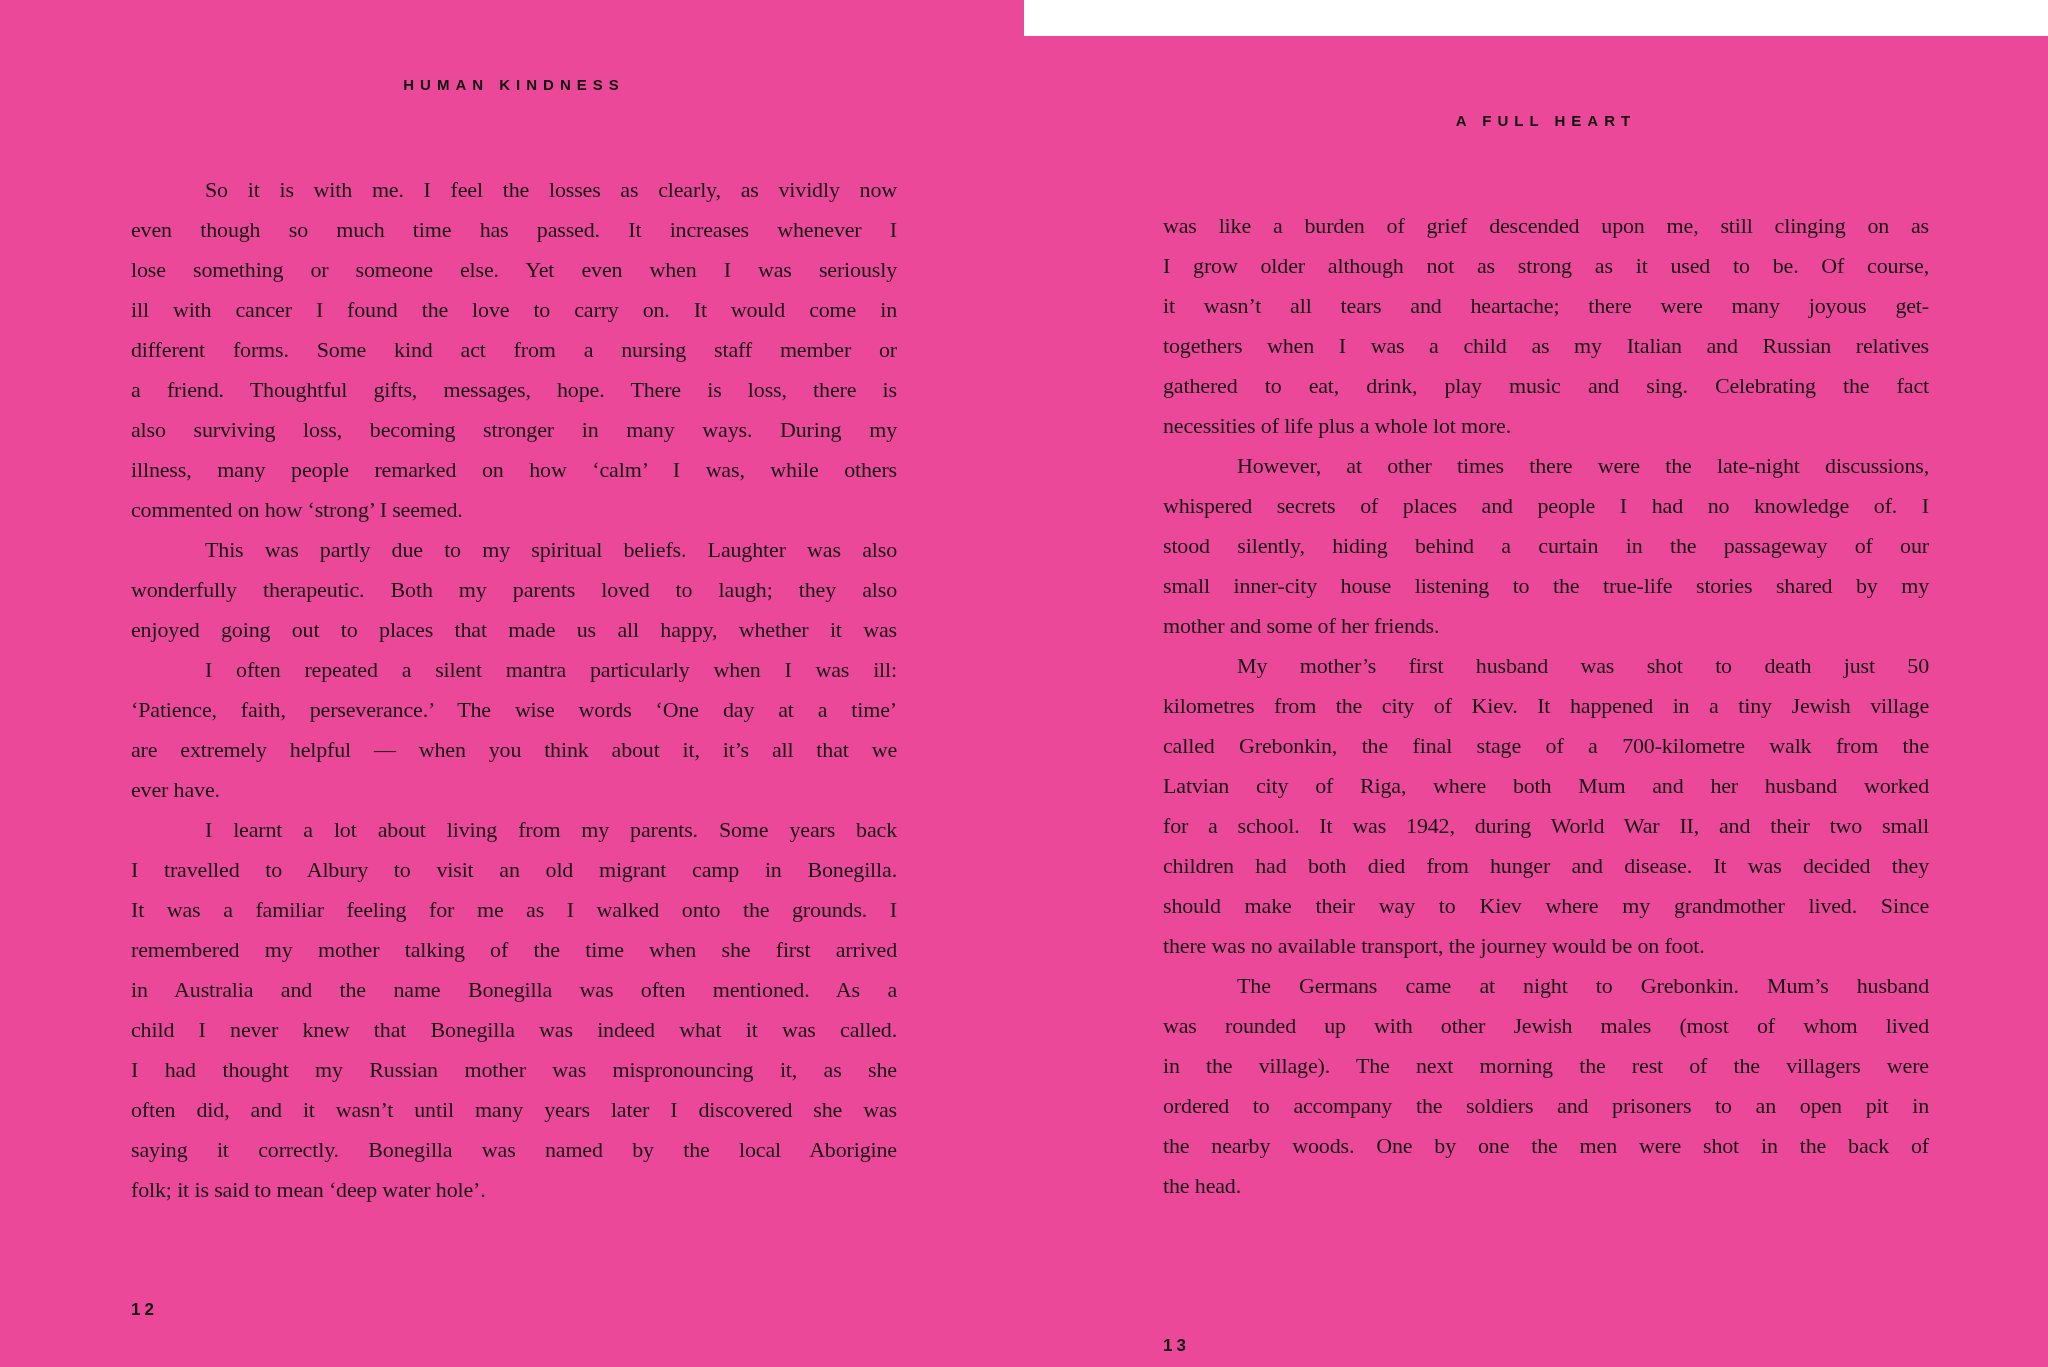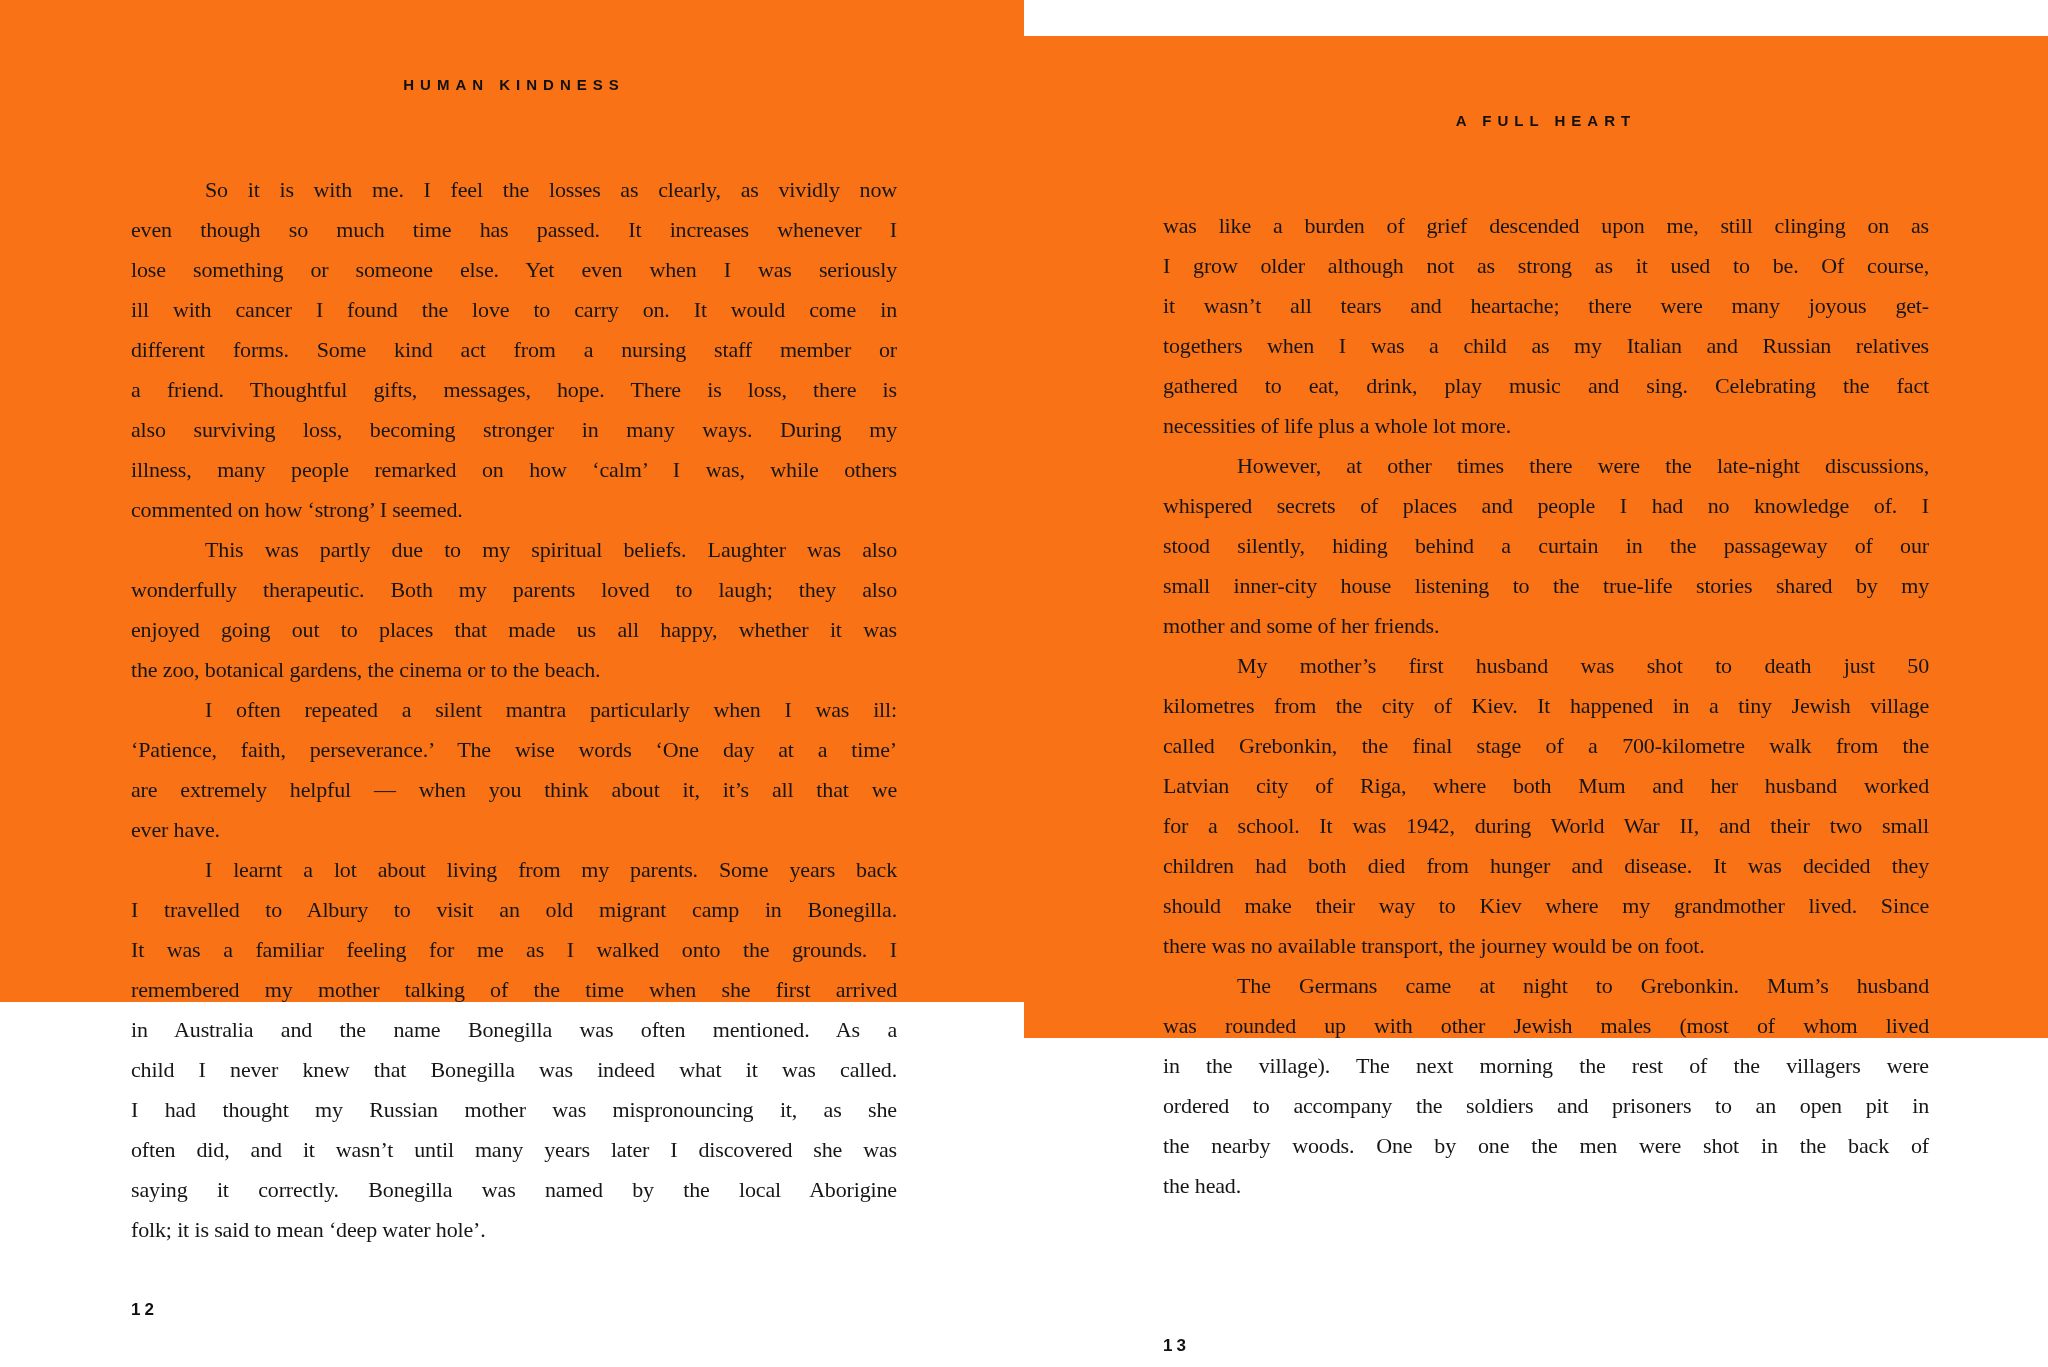--- a/index.html
+++ b/index.html
@@ -12,22 +12,22 @@
     position: relative;
     background: #ffffff;
     font-family: "Liberation Serif", serif;
     color: #161616;
     overflow: hidden;
   }
   .page {
     position: absolute;
     top: 0;
     width: 1024px;
-    height: 1002px;
-    background: #f97316;
+    height: 1367px;
+    background: #ec4899;
   }
   .page-left  { left: 0; }
   .page-right { left: 1024px; margin-top: 36px; }
 
   
   .page-left  .col { left: 131px; }
   .page-right .col { left: 139px; }
   .col {
     position: absolute;
     width: 766px;
@@ -81,21 +81,20 @@
       <div class="line">lose something or someone else. Yet even when I was seriously</div>
       <div class="line">ill with cancer I found the love to carry on. It would come in</div>
       <div class="line">different forms. Some kind act from a nursing staff member or</div>
       <div class="line">a friend. Thoughtful gifts, messages, hope. There is loss, there is</div>
       <div class="line">also surviving loss, becoming stronger in many ways. During my</div>
       <div class="line">illness, many people remarked on how ‘calm’ I was, while others</div>
       <div class="line last">commented on how ‘strong’ I seemed.</div>
       <div class="line indent">This was partly due to my spiritual beliefs. Laughter was also</div>
       <div class="line">wonderfully therapeutic. Both my parents loved to laugh; they also</div>
       <div class="line">enjoyed going out to places that made us all happy, whether it was</div>
-      <div class="line last">the zoo, botanical gardens, the cinema or to the beach.</div>
       <div class="line indent">I often repeated a silent mantra particularly when I was ill:</div>
       <div class="line">‘Patience, faith, perseverance.’ The wise words ‘One day at a time’</div>
       <div class="line">are extremely helpful — when you think about it, it’s all that we</div>
       <div class="line last">ever have.</div>
       <div class="line indent">I learnt a lot about living from my parents. Some years back</div>
       <div class="line">I travelled to Albury to visit an old migrant camp in Bonegilla.</div>
       <div class="line">It was a familiar feeling for me as I walked onto the grounds. I</div>
       <div class="line">remembered my mother talking of the time when she first arrived</div>
       <div class="line">in Australia and the name Bonegilla was often mentioned. As a</div>
       <div class="line">child I never knew that Bonegilla was indeed what it was called.</div>

